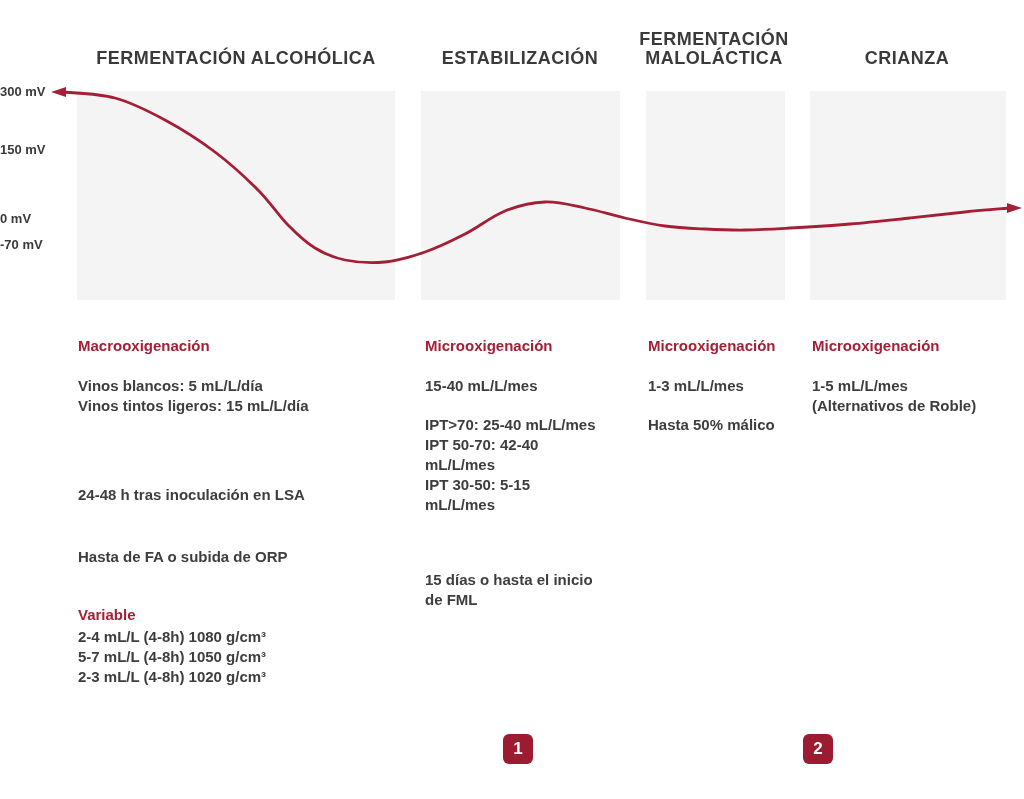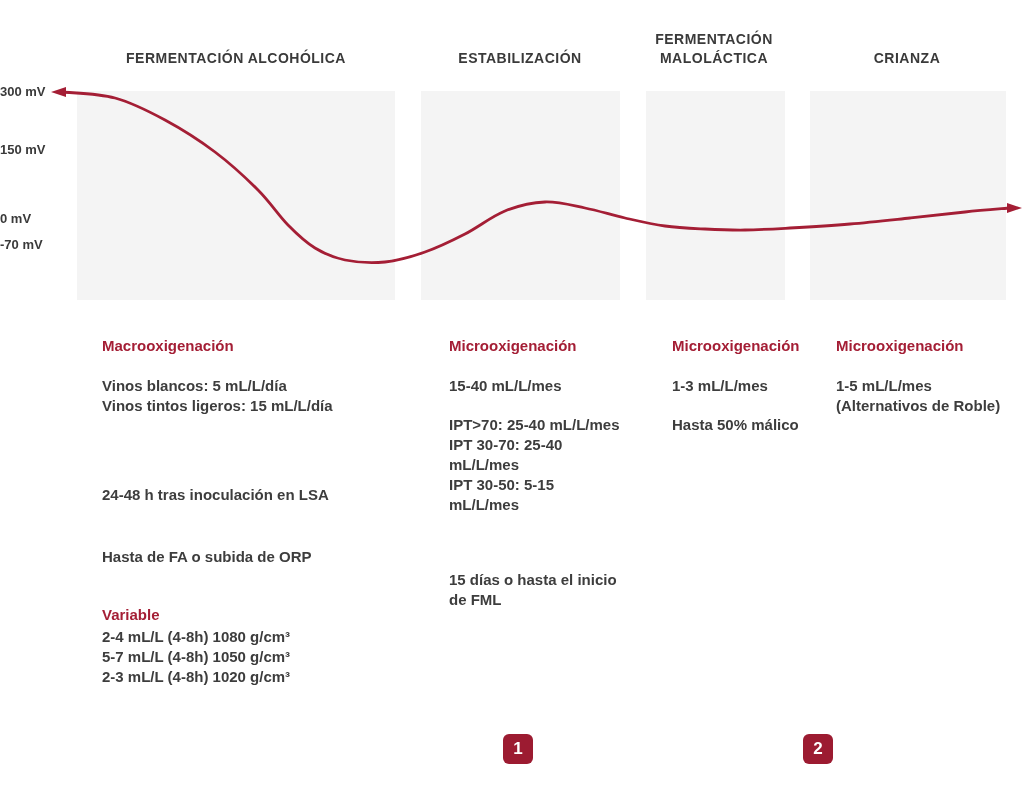--- a/index.html
+++ b/index.html
@@ -3,35 +3,34 @@
 <meta charset="utf-8">
 <style>
   html,body{margin:0;padding:0;background:#ffffff;}
   .canvas{
     position:relative;width:1024px;height:799px;overflow:hidden;background:#ffffff;
     font-family:"Liberation Sans","DejaVu Sans",sans-serif;
   }
   .stage-header{
     position:absolute;top:28px;height:40px;
     display:flex;align-items:flex-end;justify-content:center;
-    font-weight:700;font-size:14px;letter-spacing:.5px;line-height:19px;
+    font-weight:700;font-size:18px;letter-spacing:.5px;line-height:19px;
     color:var(--heading,#3A3A3A);text-align:center;text-transform:uppercase;
   }
   .yaxis-label{
     position:absolute;left:0;width:54px;
     font-size:13px;font-weight:600;line-height:16px;color:var(--heading,#3A3A3A);
   }
   .panel{position:absolute;top:91px;height:209px;background:var(--panel,#F4F4F4);}
   #curve-svg{position:absolute;left:0;top:0;pointer-events:none;}
   #curve-svg path{fill:none;stroke:var(--accent,#A41E35);stroke-width:2.8;stroke-linecap:round;}
   #curve-svg polygon{fill:var(--accent,#A41E35);}
   .col-text{
     position:absolute;font-size:15px;font-weight:600;line-height:20px;
     color:var(--body,#3D3D3D);
-    margin-left:24px;
   }
   .red-heading{color:var(--accent,#A41E35);font-weight:700;}
   .badge{
     position:absolute;top:734px;width:30px;height:30px;border-radius:6px;
     background:var(--badge,#9C1B31);color:#ffffff;font-size:17px;font-weight:700;
     display:flex;align-items:center;justify-content:center;
   }
 </style>
 </head>
 <body>
@@ -73,21 +72,21 @@
       <div>5-7 mL/L (4-8h) 1050 g/cm³</div>
       <div>2-3 mL/L (4-8h) 1020 g/cm³</div>
     </div>
   </div>
 
   <div>
     <div class="col-text red-heading" style="left:425px;top:336px;width:200px">Microoxigenación</div>
     <div class="col-text" style="left:425px;top:376px;width:176px">15-40 mL/L/mes</div>
     <div class="col-text" style="left:425px;top:415px;width:176px">
       <div>IPT&gt;70: 25-40 mL/L/mes</div>
-      <div>IPT 30-70: 25-40 mL/L/mes</div>
+      <div>IPT 50-70: 42-40 mL/L/mes</div>
       <div>IPT 30-50: 5-15 mL/L/mes</div>
     </div>
     <div class="col-text" style="left:425px;top:570px;width:176px">15 días o hasta el inicio de FML</div>
   </div>
 
   <div>
     <div class="col-text red-heading" style="left:648px;top:336px;width:160px">Microoxigenación</div>
     <div class="col-text" style="left:648px;top:376px;width:160px">1-3 mL/L/mes</div>
     <div class="col-text" style="left:648px;top:415px;width:160px">Hasta 50% málico</div>
   </div>

